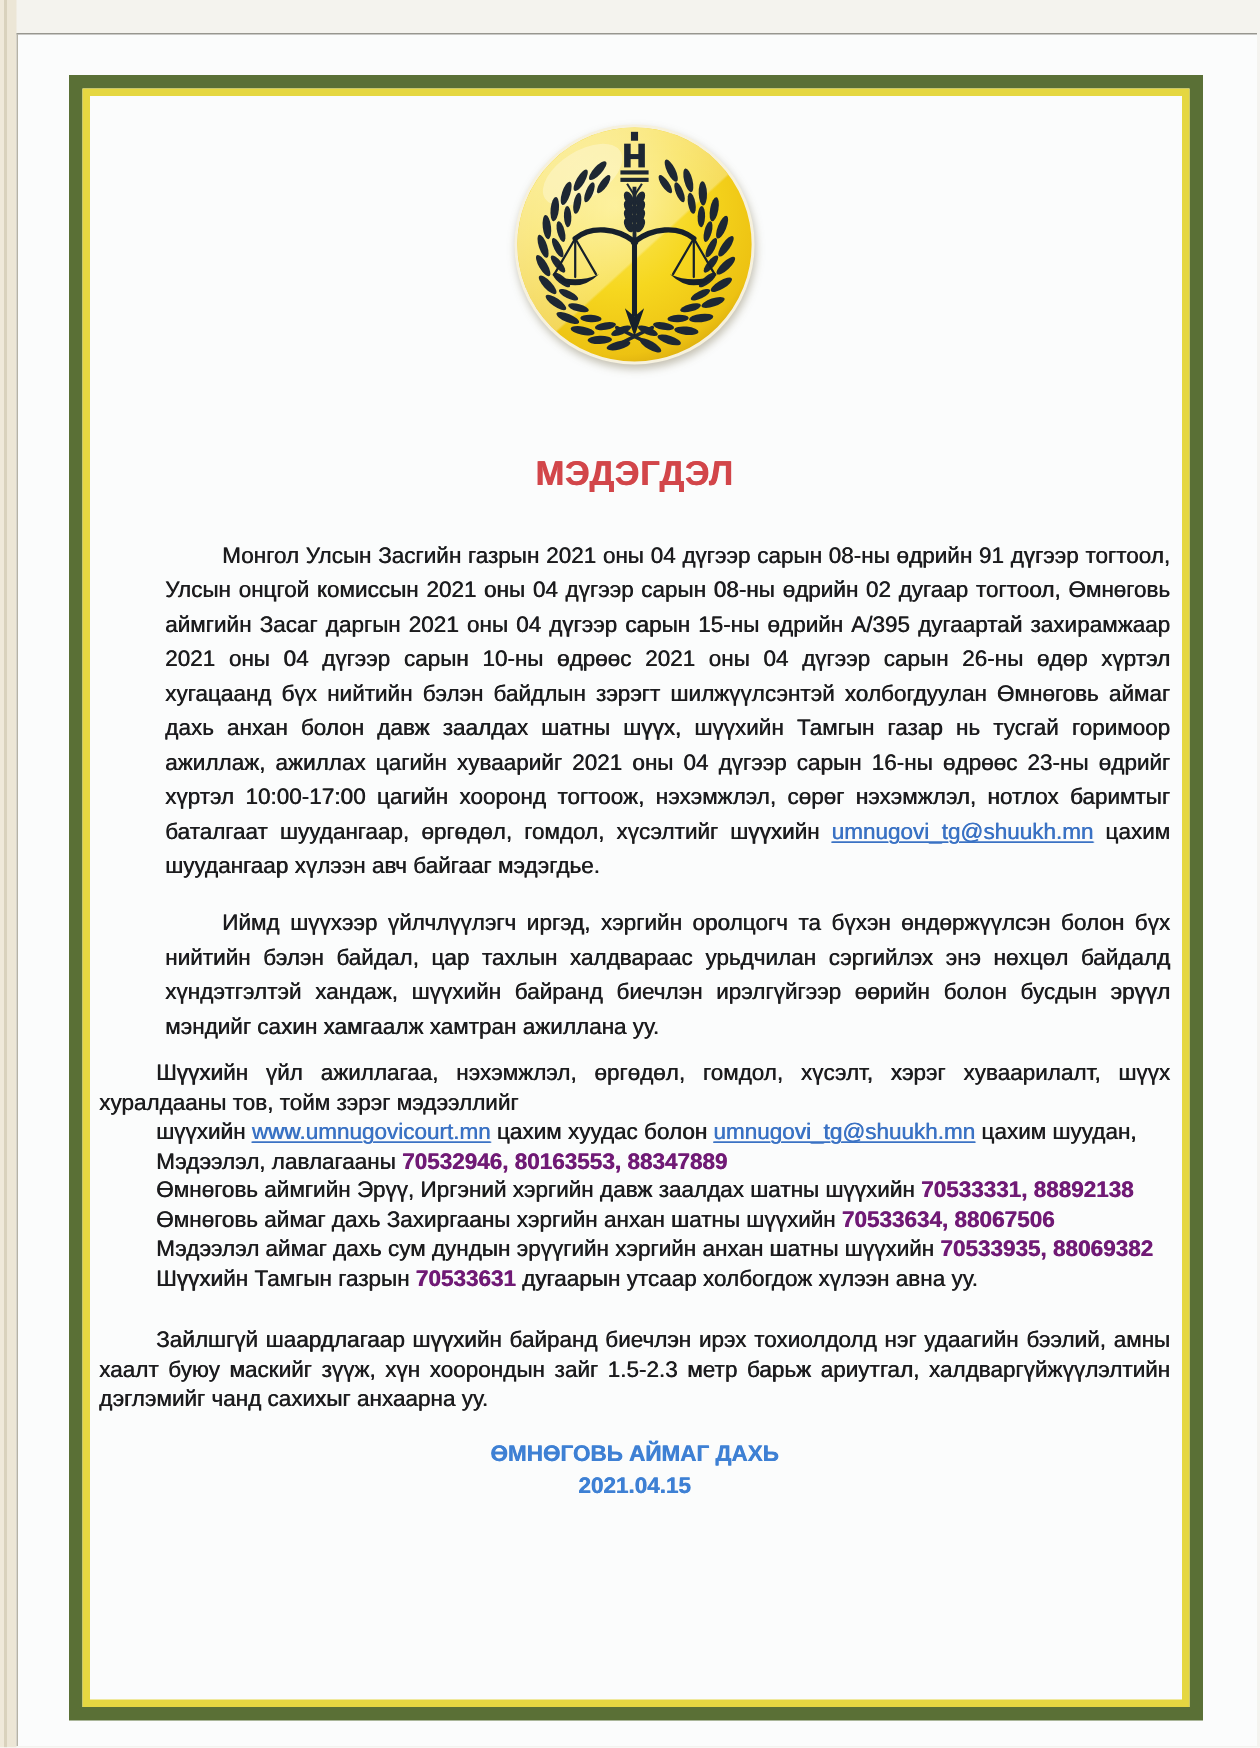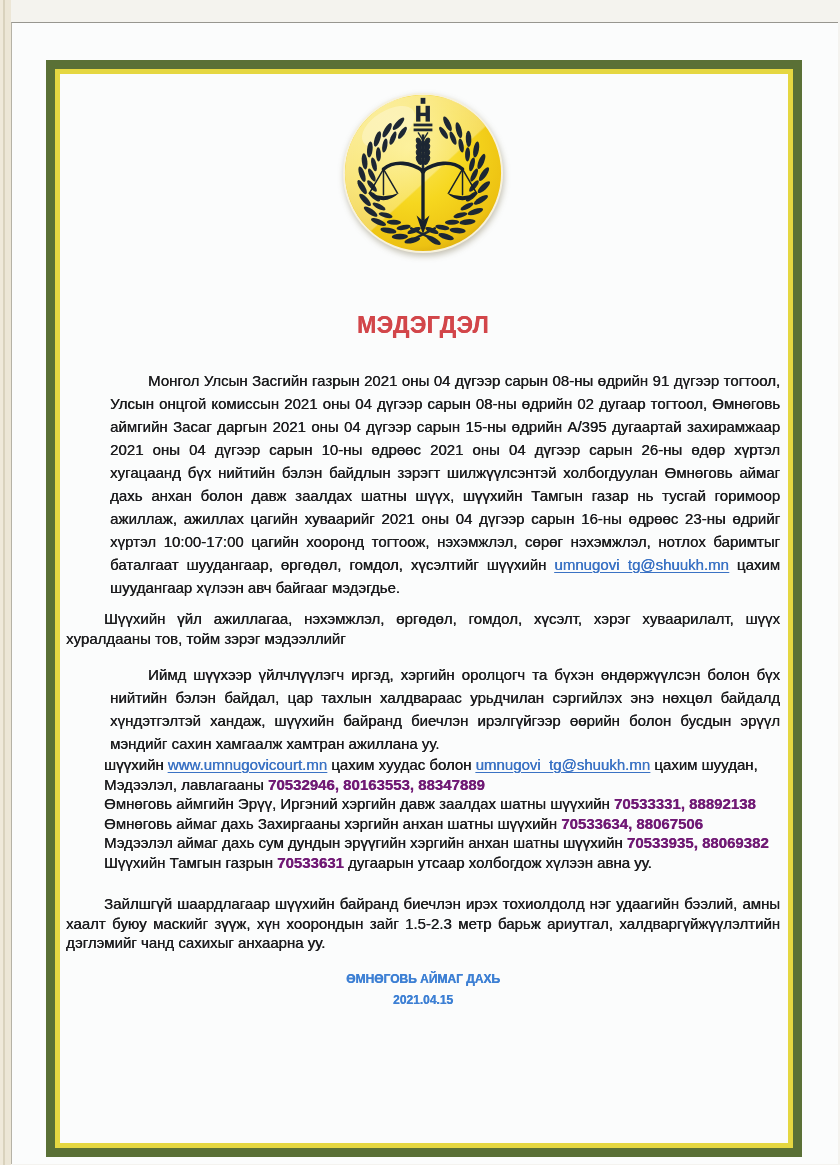--- a/index.html
+++ b/index.html
@@ -9,39 +9,39 @@
     font-family:"Liberation Sans","DejaVu Sans",sans-serif;
   }
   
   .scan-left{position:absolute;left:0;top:0;width:11px;height:100%;
     background:linear-gradient(90deg,#efe9da 0 3px,#d9d2bd 3px 5px,#ece6d6 5px 100%);}
   .scan-top{position:absolute;left:0;top:0;width:100%;height:22px;background:#f4f3ee;}
   
   .paper{position:absolute;left:11px;top:22px;right:2px;bottom:1px;background:#fbfcfc;
     border-top:1px solid #97968f;border-left:1px solid #b5b2a6;}
   
-  .frame{position:absolute;left:34px;top:37px;width:756px;height:1097px;
+  .frame{position:absolute;left:34px;top:27px;width:756px;height:1097px;
     box-sizing:border-box;border:9px solid #5a7036;}
   .frame-inner{width:100%;height:100%;box-sizing:border-box;border:5px solid #e5d741;
     padding:0 8px 0 6px;}
   .logo-row{text-align:center;margin-top:16px;height:168px;}
   svg.emblem{width:168px;height:164px;filter:drop-shadow(1px 3px 3px rgba(70,55,10,.30));}
   .title{margin-top:54px;text-align:center;font-weight:bold;font-size:23px;
     letter-spacing:.5px;color:#d2464a;text-shadow:.4px 0 0 currentColor;}
   .docbody{margin-top:30px;font-size:15px;color:#1c1c1e;text-shadow:.35px 0 0 currentColor;}
   .para{margin:0;text-align:justify;}
   .para.wide{line-height:23px;margin-left:44px;}
   .para.tight{line-height:19.5px;}
   .para.indent{text-indent:38px;}
   .para.sb-blank{margin-top:15px;}
   .para.sb-small{margin-top:10px;}
   .para.sb-mid{margin-top:22px;}
   a.seg-link{color:#3a72c4;text-decoration:underline;text-underline-offset:2px;cursor:pointer;}
   .seg-red{color:#701a75;font-weight:bold;}
-  .footer{margin-top:16px;text-align:center;font-weight:bold;font-size:12px;
+  .footer{margin-top:16px;text-align:center;font-weight:bold;font-size:15px;
     line-height:21px;color:#3e80d4;text-shadow:.35px 0 0 currentColor;}
 </style>
 </head>
 <body>
 
 <div class="scan-top"></div>
 <div class="scan-left"></div>
 
 <div class="paper">
   <div class="frame">
@@ -169,22 +169,22 @@
             <line x1="85" y1="81" x2="85" y2="130" stroke-width="3.4"></line>
             <polygon points="85,145 78.5,126 85,131.5 91.5,126" fill="#16202b" stroke="none"></polygon>
           </g>
         </svg>
       </div>
 
       <div class="title">МЭДЭГДЭЛ</div>
 
       <div class="docbody">
           <p class="para wide indent"><span class="seg-n">Монгол Улсын Засгийн газрын 2021 оны 04 дүгээр сарын 08-ны өдрийн 91 дүгээр тогтоол, Улсын онцгой комиссын 2021 оны 04 дүгээр сарын 08-ны өдрийн 02 дугаар тогтоол, Өмнөговь аймгийн Засаг даргын 2021 оны 04 дүгээр сарын 15-ны өдрийн А/395 дугаартай захирамжаар 2021 оны 04 дүгээр сарын 10-ны өдрөөс 2021 оны 04 дүгээр сарын 26-ны өдөр хүртэл хугацаанд бүх нийтийн бэлэн байдлын зэрэгт шилжүүлсэнтэй холбогдуулан Өмнөговь аймаг дахь анхан болон давж заалдах шатны шүүх, шүүхийн Тамгын газар нь тусгай горимоор ажиллаж, ажиллах цагийн хуваарийг 2021 оны 04 дүгээр сарын 16-ны өдрөөс 23-ны өдрийг хүртэл 10:00-17:00 цагийн хооронд тогтоож, нэхэмжлэл, сөрөг нэхэмжлэл, нотлох баримтыг баталгаат шуудангаар, өргөдөл, гомдол, хүсэлтийг шүүхийн </span><a class="seg-link">umnugovi_tg@shuukh.mn</a><span class="seg-n"> цахим шуудангаар хүлээн авч байгааг мэдэгдье.</span></p>
+          <p class="para wide indent sb-blank"><span class="seg-n">Иймд шүүхээр үйлчлүүлэгч иргэд, хэргийн оролцогч та бүхэн өндөржүүлсэн болон бүх нийтийн бэлэн байдал, цар тахлын халдвараас урьдчилан сэргийлэх энэ нөхцөл байдалд хүндэтгэлтэй хандаж, шүүхийн байранд биечлэн ирэлгүйгээр өөрийн болон бусдын эрүүл мэндийг сахин хамгаалж хамтран ажиллана уу.</span></p>
           <p class="para tight indent sb-small"><span class="seg-n">Шүүхийн үйл ажиллагаа, нэхэмжлэл, өргөдөл, гомдол, хүсэлт, хэрэг хуваарилалт, шүүх хуралдааны тов, тойм зэрэг мэдээллийг</span></p>
-          <p class="para wide indent sb-blank"><span class="seg-n">Иймд шүүхээр үйлчлүүлэгч иргэд, хэргийн оролцогч та бүхэн өндөржүүлсэн болон бүх нийтийн бэлэн байдал, цар тахлын халдвараас урьдчилан сэргийлэх энэ нөхцөл байдалд хүндэтгэлтэй хандаж, шүүхийн байранд биечлэн ирэлгүйгээр өөрийн болон бусдын эрүүл мэндийг сахин хамгаалж хамтран ажиллана уу.</span></p>
           <p class="para tight indent"><span class="seg-n">шүүхийн </span><a class="seg-link">www.umnugovicourt.mn</a><span class="seg-n"> цахим хуудас болон </span><a class="seg-link">umnugovi_tg@shuukh.mn</a><span class="seg-n"> цахим шуудан,</span></p>
           <p class="para tight indent"><span class="seg-n">Мэдээлэл, лавлагааны </span><span class="seg-red">70532946, 80163553, 88347889</span></p>
           <p class="para tight indent"><span class="seg-n">Өмнөговь аймгийн Эрүү, Иргэний хэргийн давж заалдах шатны шүүхийн </span><span class="seg-red">70533331, 88892138</span></p>
           <p class="para tight indent"><span class="seg-n">Өмнөговь аймаг дахь Захиргааны хэргийн анхан шатны шүүхийн </span><span class="seg-red">70533634, 88067506</span></p>
           <p class="para tight indent"><span class="seg-n">Мэдээлэл аймаг дахь сум дундын эрүүгийн хэргийн анхан шатны шүүхийн </span><span class="seg-red">70533935, 88069382</span></p>
           <p class="para tight indent"><span class="seg-n">Шүүхийн Тамгын газрын </span><span class="seg-red">70533631</span><span class="seg-n"> дугаарын утсаар холбогдож хүлээн авна уу.</span></p>
           <p class="para tight indent sb-mid"><span class="seg-n">Зайлшгүй шаардлагаар шүүхийн байранд биечлэн ирэх тохиолдолд нэг удаагийн бээлий, амны хаалт буюу маскийг зүүж, хүн хоорондын зайг 1.5-2.3 метр барьж ариутгал, халдваргүйжүүлэлтийн дэглэмийг чанд сахихыг анхаарна уу.</span></p>
         </div>
 
       <div class="footer">

